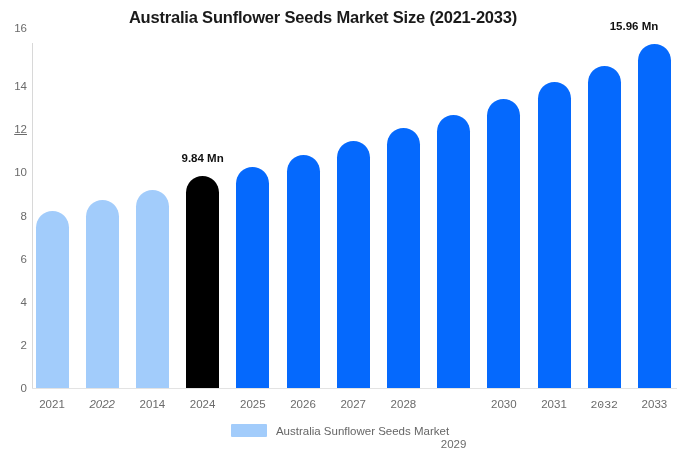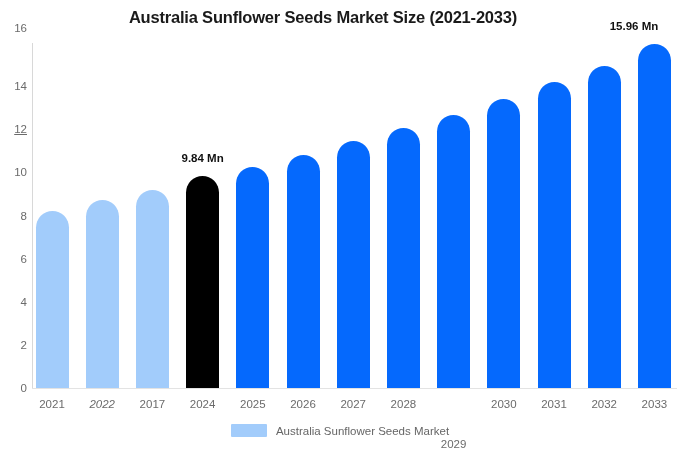--- a/index.html
+++ b/index.html
@@ -134,40 +134,40 @@
       <div class="y-tick-label" style="top: 86.125px;">14</div>
       <div class="y-tick-label" style="top: 28px;">16</div>
     </div>
 
   <div id="bars-layer">
       <div class="bar" style="left: 35.5px; width: 33px; height: 176.812px; background: rgb(162, 204, 251);"></div>
       <div class="x-tick-label" style="left: 52px;">2021</div>
       <div class="bar" style="left: 85.7px; width: 33px; height: 188.025px; background: rgb(162, 204, 251);"></div>
       <div class="x-tick-label" style="left: 102.2px; font-style: italic;">2022</div>
       <div class="bar" style="left: 135.9px; width: 33px; height: 198.375px; background: rgb(162, 204, 251);"></div>
-      <div class="x-tick-label" style="left: 152.4px;">2017</div>
+      <div class="x-tick-label" style="left: 152.4px;">2014</div>
       <div class="bar" style="left: 186.1px; width: 33px; height: 212.175px; background: rgb(0, 0, 0);"></div>
       <div class="x-tick-label" style="left: 202.6px;">2024</div>
       <div class="bar-value-label" style="left: 202.6px; top: 151.825px;">9.84 Mn</div>
       <div class="bar" style="left: 236.3px; width: 33px; height: 220.8px; background: rgb(5, 105, 253);"></div>
       <div class="x-tick-label" style="left: 252.8px;">2025</div>
       <div class="bar" style="left: 286.5px; width: 33px; height: 233.306px; background: rgb(5, 105, 253);"></div>
       <div class="x-tick-label" style="left: 303px;">2026</div>
       <div class="bar" style="left: 336.7px; width: 33px; height: 246.675px; background: rgb(5, 105, 253);"></div>
       <div class="x-tick-label" style="left: 353.2px;">2027</div>
       <div class="bar" style="left: 386.9px; width: 33px; height: 259.828px; background: rgb(5, 105, 253);"></div>
       <div class="x-tick-label" style="left: 403.4px;">2028</div>
       <div class="bar" style="left: 437.1px; width: 33px; height: 273.412px; background: rgb(5, 105, 253);"></div>
       <div class="x-tick-label" style="left: 453.6px; margin-top: 40px;">2029</div>
       <div class="bar" style="left: 487.3px; width: 33px; height: 288.938px; background: rgb(5, 105, 253);"></div>
       <div class="x-tick-label" style="left: 503.8px;">2030</div>
       <div class="bar" style="left: 537.5px; width: 33px; height: 306.188px; background: rgb(5, 105, 253);"></div>
       <div class="x-tick-label" style="left: 554px;">2031</div>
       <div class="bar" style="left: 587.7px; width: 33px; height: 322.359px; background: rgb(5, 105, 253);"></div>
-      <div class="x-tick-label" style="left: 604.2px;">2032</div>
+      <div class="x-tick-label" style="left: 604.2px; font-family: Liberation Mono, monospace;">2032</div>
       <div class="bar" style="left: 637.9px; width: 33px; height: 344.137px; background: rgb(5, 105, 253);"></div>
       <div class="x-tick-label" style="left: 654.4px;">2033</div>
       <div class="bar-value-label" style="left: 634px; top: 19.8625px;">15.96 Mn</div>
     </div>
 
   <div id="legend">
     <span id="legend-swatch"></span>
     <span id="legend-label">Australia Sunflower Seeds Market</span>
   </div>
 

